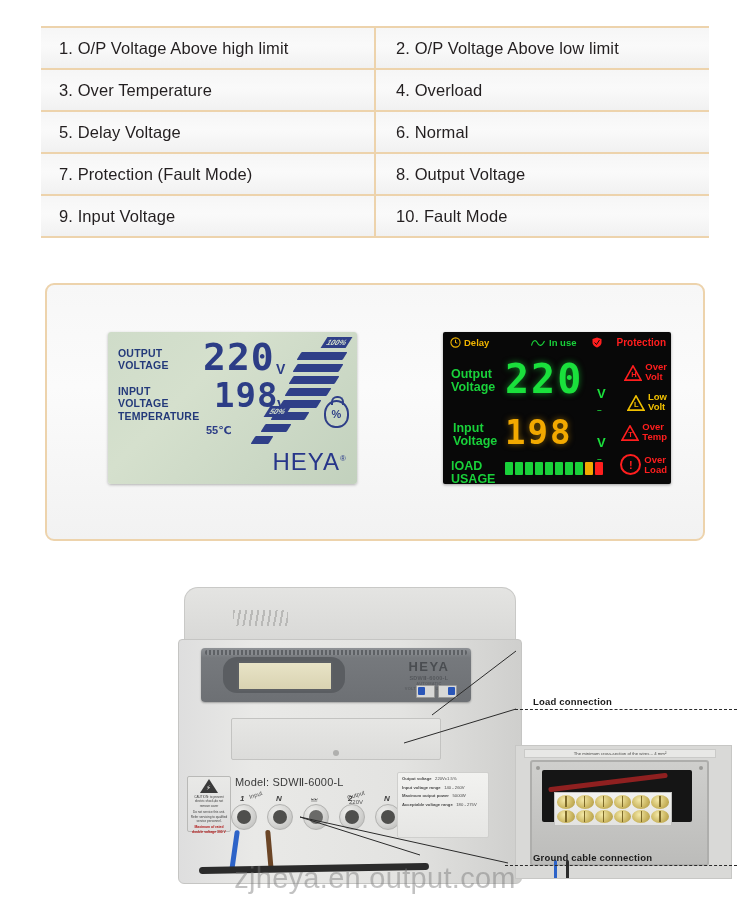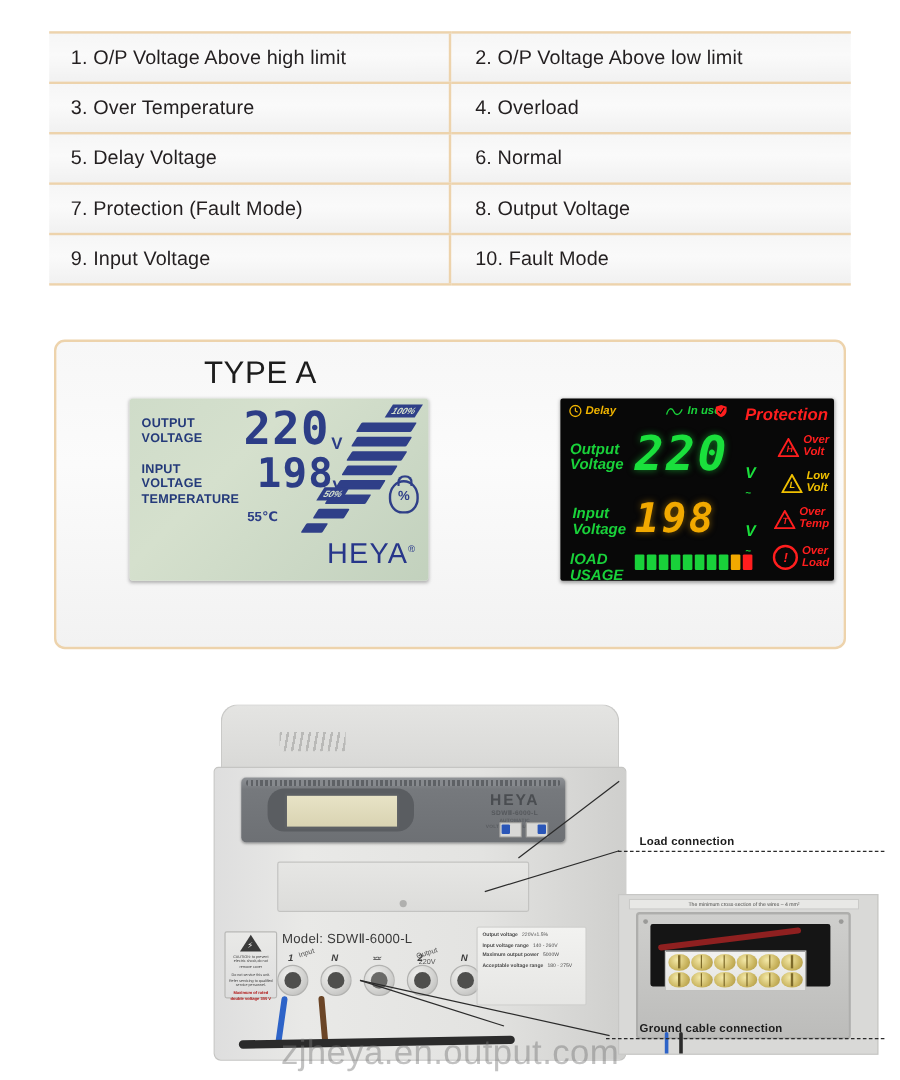--- a/index.html
+++ b/index.html
@@ -94,31 +94,31 @@
     color:#2f3f88;font-size:11px;font-weight:bold;
     display:flex;align-items:center;justify-content:center;
   }
   .pct-icon::before{
     content:"";position:absolute;top:-6px;left:5px;width:9px;height:7px;
     border:2.5px solid #2f3f88;border-bottom:none;border-radius:6px 6px 0 0;
   }
 
   
   .lcd-b{
-    position:absolute;left:420px;top:47px;width:228px;height:152px;
+    position:absolute;left:396px;top:47px;width:228px;height:152px;
     background:#080808;border-radius:2px;
-    box-shadow:0 1px 3px rgba(0,0,0,.35);overflow:hidden;font-style:italic;
+    box-shadow:0 1px 3px rgba(0,0,0,.35);overflow:hidden;
   }
   .b-top{position:absolute;top:5px;left:0;width:100%;height:16px;}
   .b-delay{position:absolute;left:7px;top:0;color:#f0b400;font-size:9.5px;font-weight:bold;
     display:flex;align-items:center;gap:3px;}
   .b-inuse{position:absolute;left:88px;top:0;color:#19d13a;font-size:9.5px;font-weight:bold;
     display:flex;align-items:center;gap:3px;}
-  .b-prot{position:absolute;right:5px;top:0;color:#ff1e1e;font-size:14px;font-weight:bold;
-    display:flex;align-items:flex-start;gap:15px;}
+  .b-prot{position:absolute;right:5px;top:0;color:#ff1e1e;font-size:10px;font-weight:bold;
+    display:flex;align-items:center;gap:15px;}
   .b-rowlbl{position:absolute;font-weight:bold;font-size:12.5px;line-height:13px;}
   .b-rowlbl.r1{left:8px;top:36px;color:#19d13a;}
   .b-rowlbl.r2{left:10px;top:90px;color:#19d13a;}
   .b-rowlbl.r3{left:8px;top:128px;color:#19d13a;}
   .b-seg{
     position:absolute;font-family:"DejaVu Sans Mono","Liberation Mono",monospace;
     font-weight:bold;letter-spacing:2px;
   }
   .b-seg.out{left:62px;top:24px;font-size:40px;color:#1ae03c;text-shadow:0 0 6px rgba(26,224,60,.55);}
   .b-seg.inp{left:62px;top:80px;font-size:34px;color:#f2a900;text-shadow:0 0 6px rgba(242,169,0,.5);}
@@ -357,21 +357,20 @@
       </tr>
       <tr>
         <td>9. Input Voltage</td>
         <td class="right-cell">10. Fault Mode</td>
       </tr>
     </tbody>
   </table>
 
   <div class="screens-panel">
 
-    <div class="type-title a">TYPE A</div>
 
     <div class="lcd-a">
       <div class="lbl l1">
         <span>OUTPUT</span><br>
         <span>VOLTAGE</span>
       </div>
       <div class="lbl l2">
         <span>INPUT</span><br>
         <span>VOLTAGE</span>
       </div>

